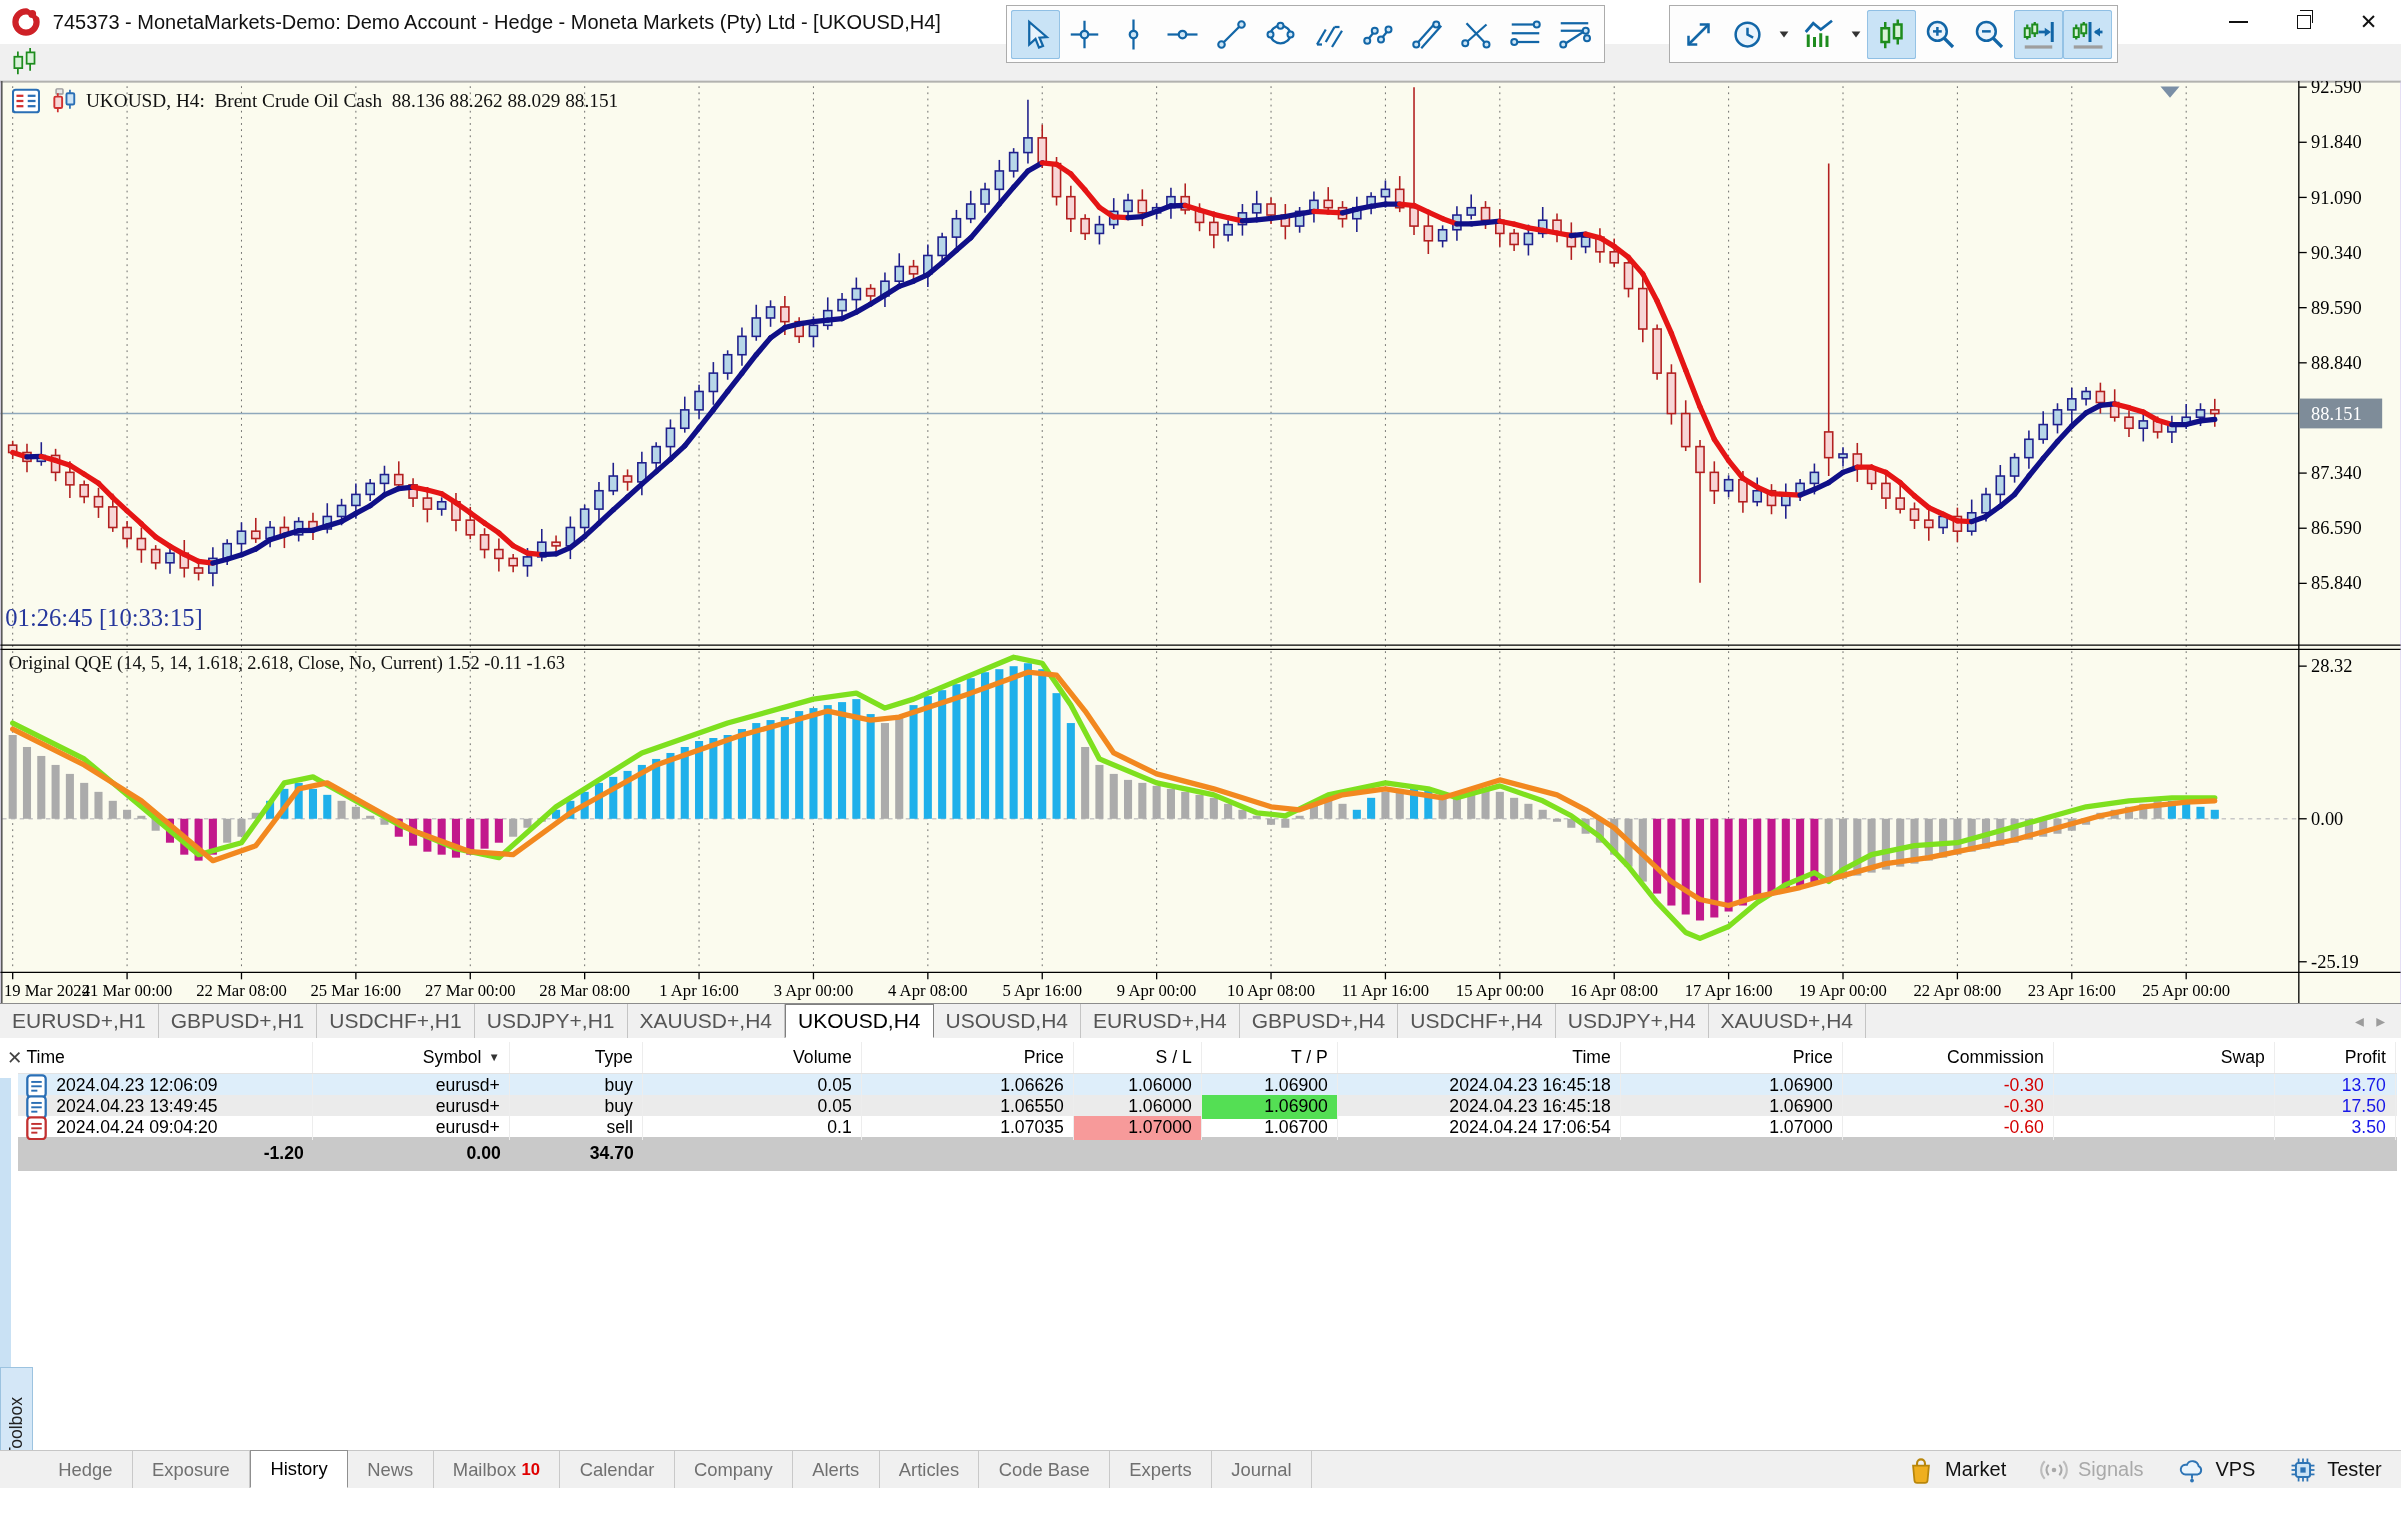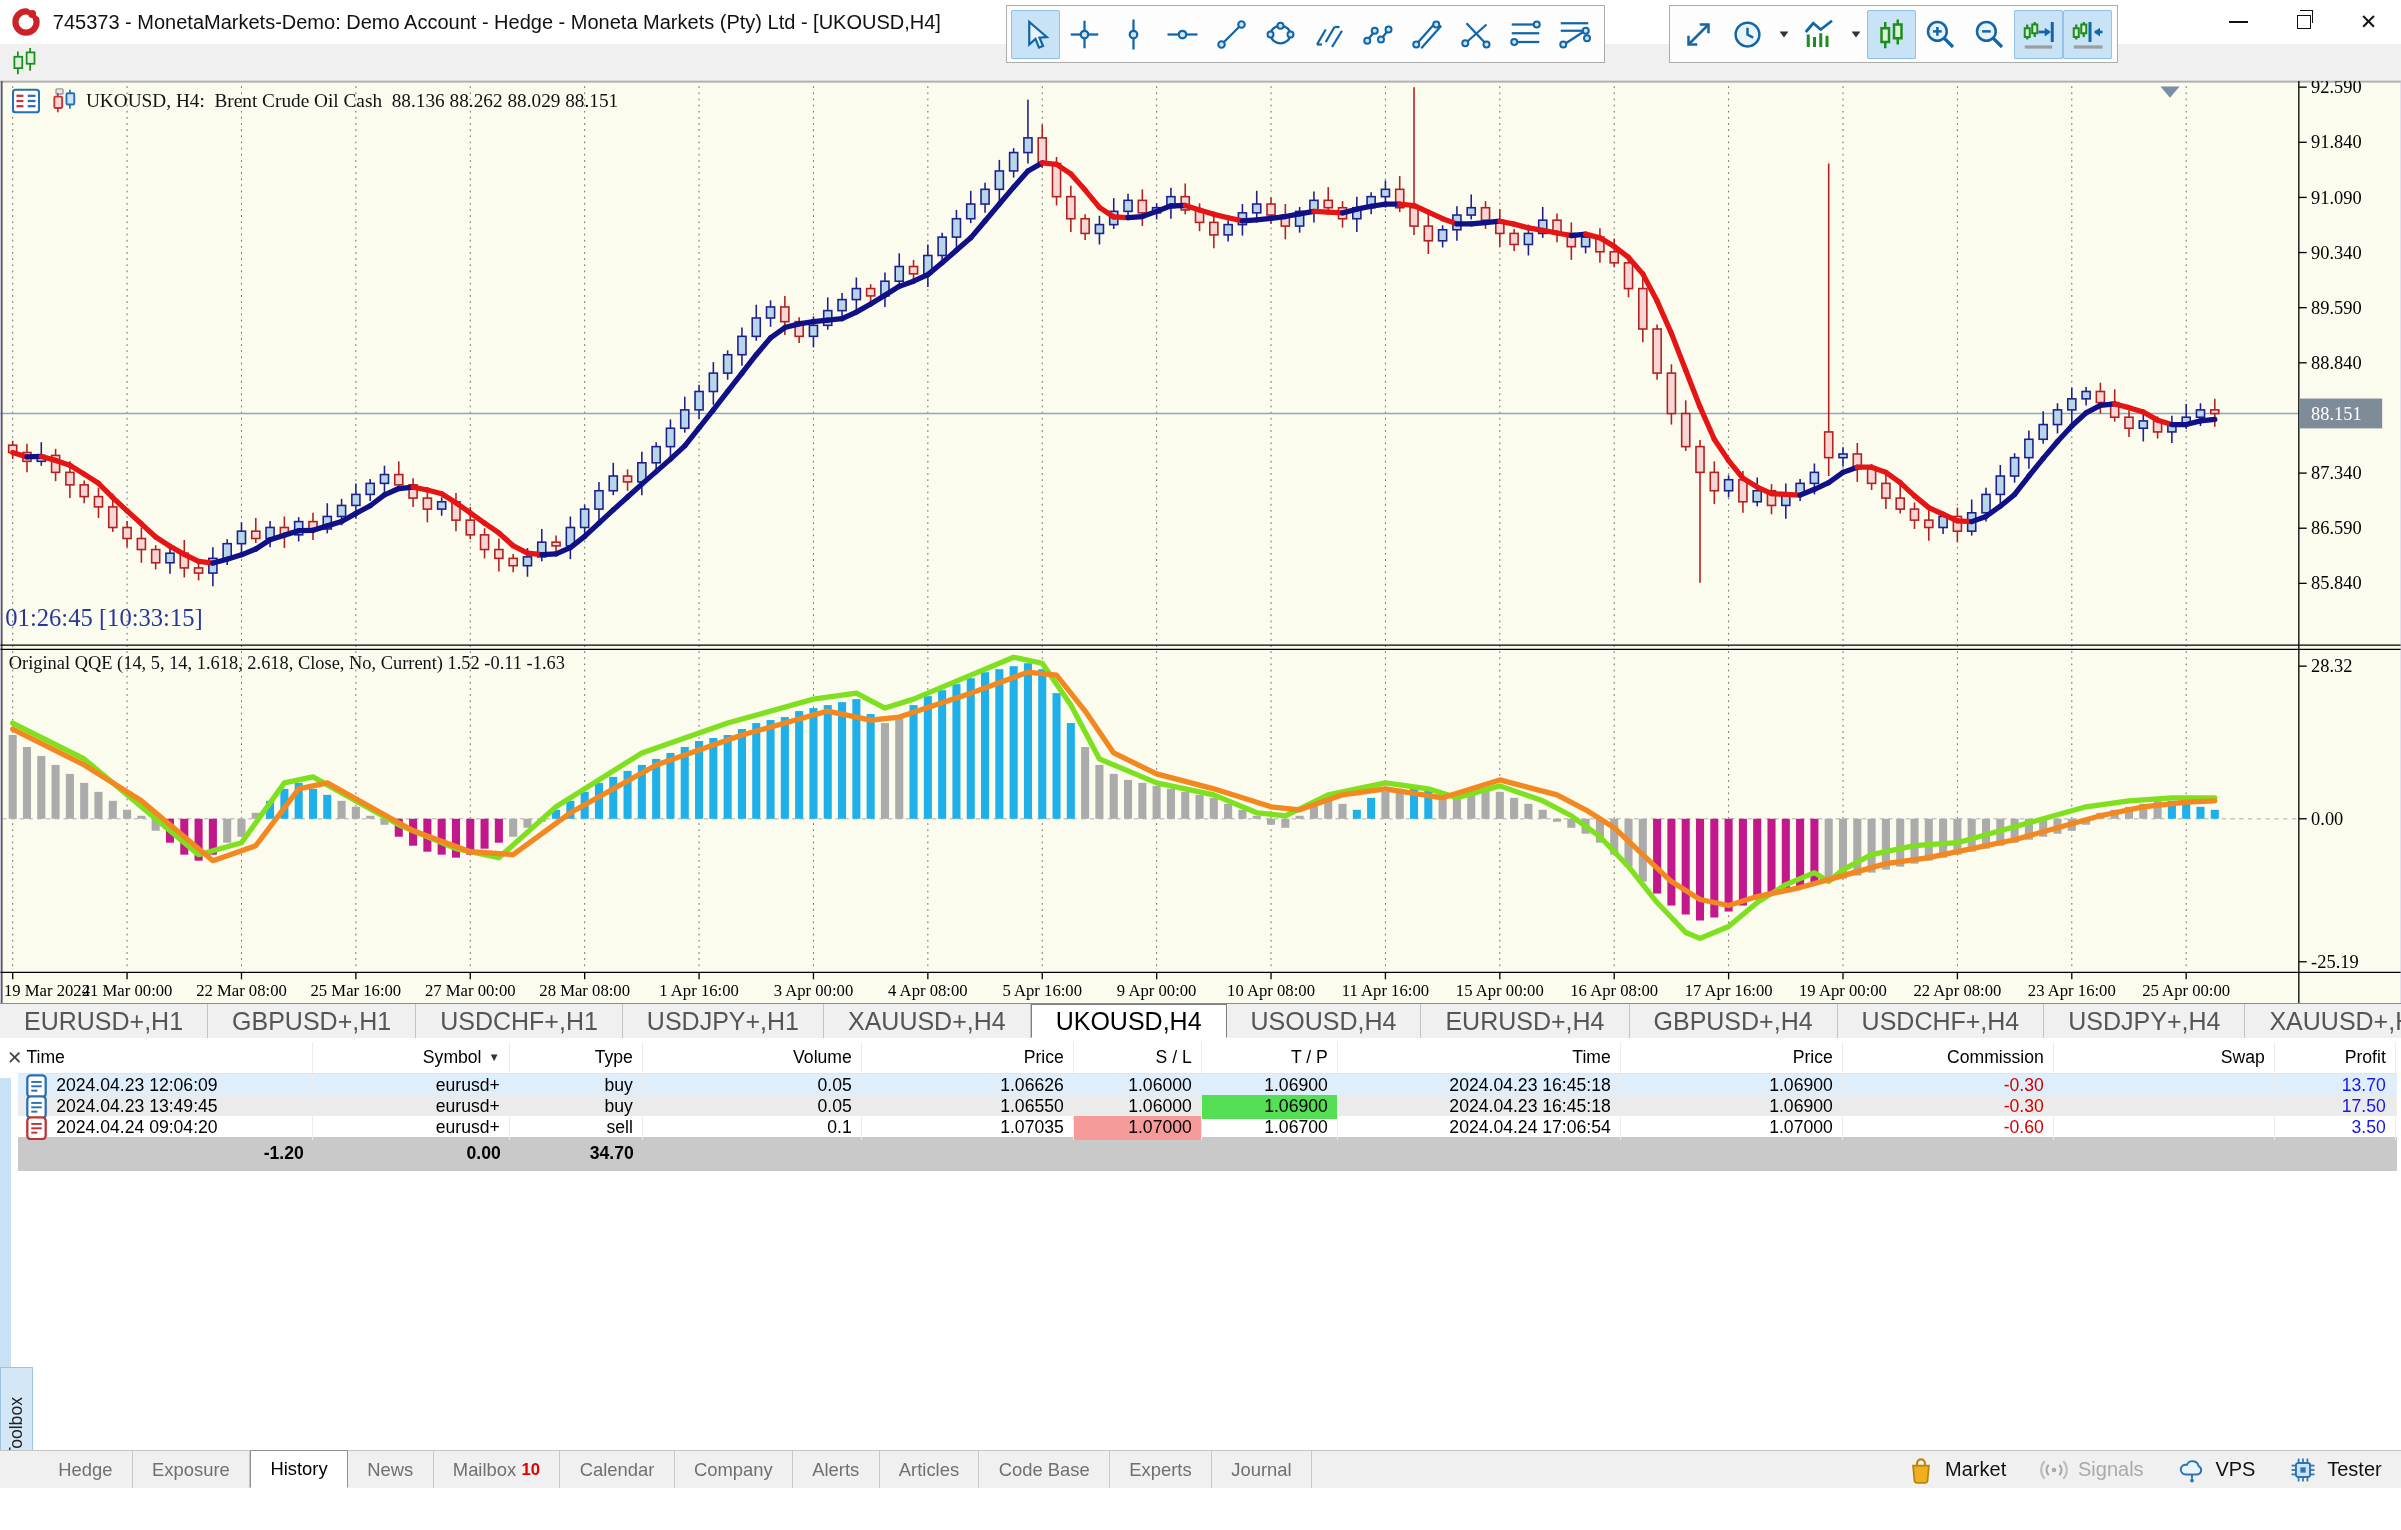--- a/index.html
+++ b/index.html
@@ -42,21 +42,21 @@
   #chart-svg { position:absolute; left:0; top:0; }
   #symbol-header { position:absolute; left:12.3px; top:7px; display:flex; align-items:center; gap:8.8px; }
   #symbol-header svg { width:28px; height:26px; }
   #symbol-line { font-size:19.3px; color:#111; white-space:pre; }
   #countdown { position:absolute; left:5.3px; top:523px; font-size:24.6px; color:#26379C; }
   #qqe-label { position:absolute; left:8.8px; top:572px; font-size:18.4px; color:#111; white-space:pre; }
   #collapse-arrow { position:absolute; left:2157px; top:1.8px; }
 
   
   #chart-tabs { position:absolute; left:0; top:1003px; width:2401px; height:35px; background:#F0F0F0; border-top:0.9px solid #8C8C8C; display:flex; align-items:stretch; }
-  .ctab { padding:0 24px; display:flex; align-items:center; font-size:25px; color:#555; border-right:0.9px solid #C4C4C4; white-space:nowrap; }
+  .ctab { padding:0 12px; display:flex; align-items:center; font-size:21px; color:#555; border-right:0.9px solid #C4C4C4; white-space:nowrap; }
   .ctab.active { background:#fff; color:#000; border:0.9px solid #7F7F7F; border-bottom:0.9px solid #fff; }
   #tab-arrows { margin-left:auto; display:flex; align-items:center; gap:12.3px; padding-right:16px; color:#9C9C9C; font-size:17.6px; }
 
   
   #toolbox { position:absolute; left:0; top:1038px; width:2401px; height:412px; background:#fff; }
   #toolbox-close { position:absolute; left:7px; top:8.8px; font-size:18.4px; color:#444; }
   #toolbox-strip { position:absolute; left:0; top:40px; width:10.5px; height:358px; background:#C9E1F4; }
   #history-table { position:absolute; left:17.6px; top:3.5px; width:2379px; }
   .hrow { display:grid; grid-template-columns:295px 197px 133px 219px 212px 128px 136px 283px 222px 211px 221px 121px; align-items:center; height:21px; font-size:17.6px; color:#000; }
   .hrow.header { height:32px; border-bottom:0.9px solid #E3E3E3; }

